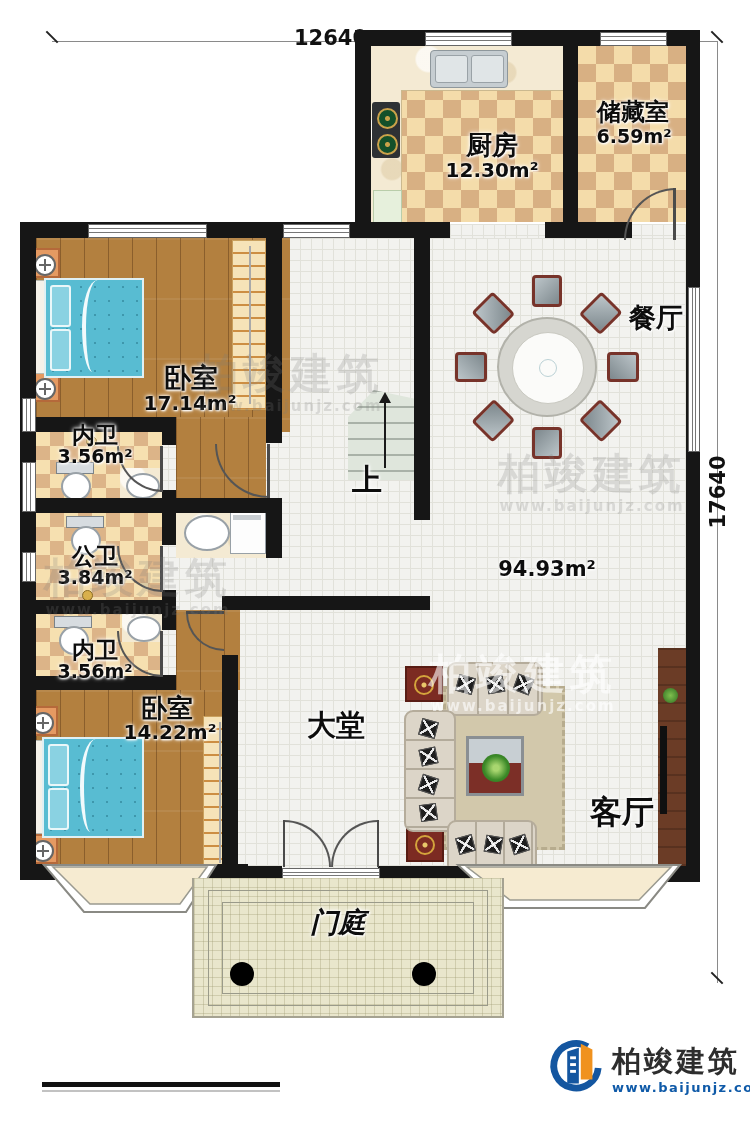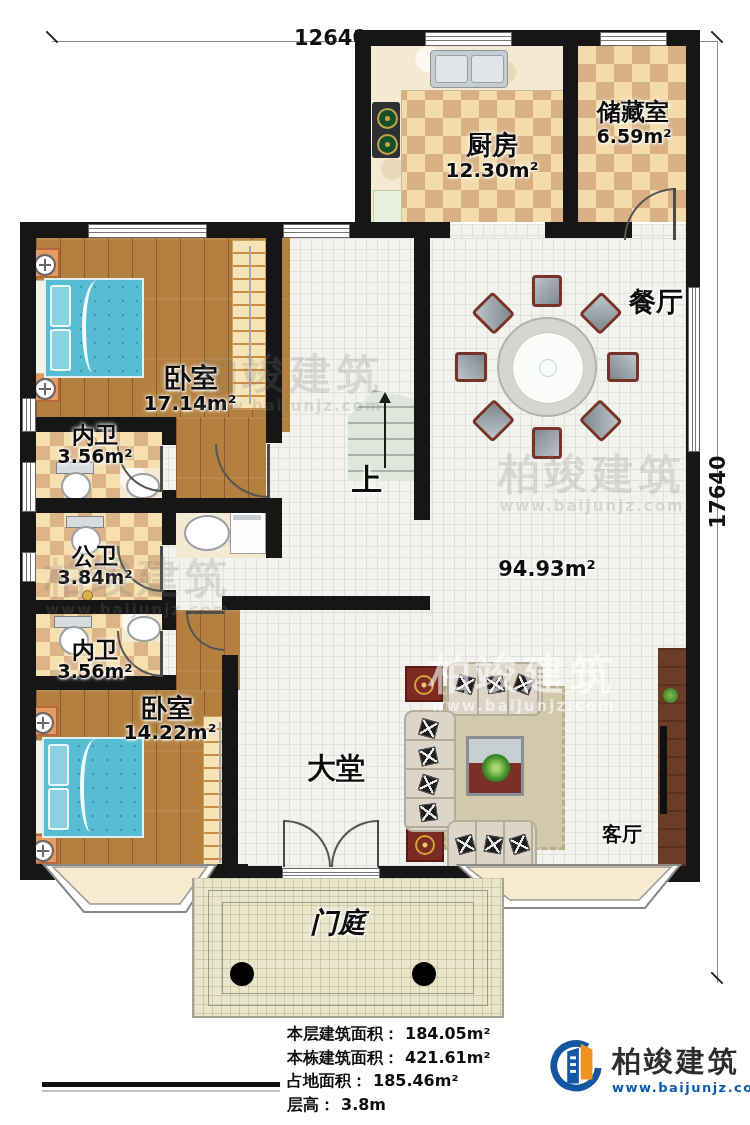--- a/index.html
+++ b/index.html
@@ -285,41 +285,41 @@
   <div class="leaf" style="left:283px;top:820px;width:2px;height:47px;"></div>
   <div class="arc arc-tl" style="left:331px;top:820px;width:47px;height:47px;"></div>
   <div class="leaf" style="left:377px;top:820px;width:2px;height:47px;"></div>
 
   <div class="rlabel" style="left:452px;top:132px;width:80px;font-size:26px;">厨房</div>
   <div class="rlabel" style="left:444px;top:160px;width:96px;font-size:20px;">12.30m²</div>
 
   <div class="rlabel" style="left:580px;top:100px;width:106px;font-size:24px;">储藏室</div>
   <div class="rlabel" style="left:592px;top:127px;width:84px;font-size:19px;">6.59m²</div>
 
-  <div class="rlabel" style="left:616px;top:288px;width:80px;font-size:27px;">餐厅</div>
+  <div class="rlabel" style="left:616px;top:304px;width:80px;font-size:27px;">餐厅</div>
 
   <div class="rlabel" style="left:152px;top:364px;width:78px;font-size:27px;">卧室</div>
   <div class="rlabel" style="left:138px;top:393px;width:104px;font-size:20px;">17.14m²</div>
 
   <div class="rlabel" style="left:56px;top:423px;width:78px;font-size:23px;">内卫</div>
   <div class="rlabel" style="left:50px;top:447px;width:90px;font-size:19px;">3.56m²</div>
 
   <div class="rlabel" style="left:56px;top:544px;width:78px;font-size:23px;">公卫</div>
   <div class="rlabel" style="left:50px;top:568px;width:90px;font-size:19px;">3.84m²</div>
 
   <div class="rlabel" style="left:56px;top:638px;width:78px;font-size:23px;">内卫</div>
   <div class="rlabel" style="left:50px;top:662px;width:90px;font-size:19px;">3.56m²</div>
 
   <div class="rlabel" style="left:128px;top:695px;width:78px;font-size:26px;">卧室</div>
   <div class="rlabel" style="left:116px;top:722px;width:108px;font-size:20px;">14.22m²</div>
 
   <div class="rlabel" style="left:492px;top:558px;width:110px;font-size:21px;">94.93m²</div>
-  <div class="rlabel" style="left:298px;top:756px;width:76px;font-size:29px;font-family:Liberation Mono, monospace;">大堂</div>
-
-  <div class="rlabel" style="left:578px;top:824px;width:88px;font-size:20px;">客厅</div>
+  <div class="rlabel" style="left:298px;top:710px;width:76px;font-size:29px;">大堂</div>
+
+  <div class="rlabel" style="left:578px;top:796px;width:88px;font-size:32px;">客厅</div>
   <div class="rlabel" style="left:298px;top:908px;width:80px;font-size:28px;font-style:italic;">门庭</div>
   <div class="rlabel" style="left:344px;top:464px;width:46px;font-size:30px;">上</div>
 
   <div class="wm" style="left:168px;top:350px;width:244px;">
     <span class="big">柏竣建筑</span>
       <span class="small">www.baijunjz.com</span>
   </div>
   <div class="wm" style="left:8px;top:554px;width:260px;">
     <span class="big">柏竣建筑</span>
       <span class="small">www.baijunjz.com</span>
@@ -329,26 +329,20 @@
       <span class="small">www.baijunjz.com</span>
   </div>
   <div class="wm wm-white" style="left:388px;top:650px;width:270px;">
     <span class="big">柏竣建筑</span>
       <span class="small">www.baijunjz.com</span>
   </div>
 
   <div class="abs" style="left:42px;top:1082px;width:238px;height:5px;background:#111;"></div>
   <div class="abs" style="left:42px;top:1090px;width:238px;height:2px;background:#c2c2c2;"></div>
 
-  <div class="abs" style="left:287px;top:1022px;">
-    <div class="stat-row"><span>本层建筑面积：</span><span class="v">184.05m²</span></div>
-    <div class="stat-row"><span>本栋建筑面积：</span><span class="v">421.61m²</span></div>
-    <div class="stat-row"><span>占地面积：</span><span class="v">185.46m²</span></div>
-    <div class="stat-row"><span>层高：</span><span class="v">3.8m</span></div>
-  </div>
 
   <svg class="abs" style="left:543px;top:1036px;" width="62" height="62" viewBox="0 0 64 64">
     <path d="M46 11 A 23 23 0 1 0 57 33" fill="none" stroke="#1456a0" stroke-width="7"></path>
     <polygon points="25,16 37,12 37,49 25,49" fill="#1456a0"></polygon>
     <polygon points="39,8 51,14 51,45 39,45" fill="#f0921e"></polygon>
     <rect x="28" y="21" width="6" height="3" fill="#fff"></rect>
     <rect x="28" y="28" width="6" height="3" fill="#fff"></rect>
     <rect x="28" y="35" width="6" height="3" fill="#fff"></rect>
   </svg>
   <div class="brand-name" style="left:612px;top:1042px;">柏竣建筑</div>

